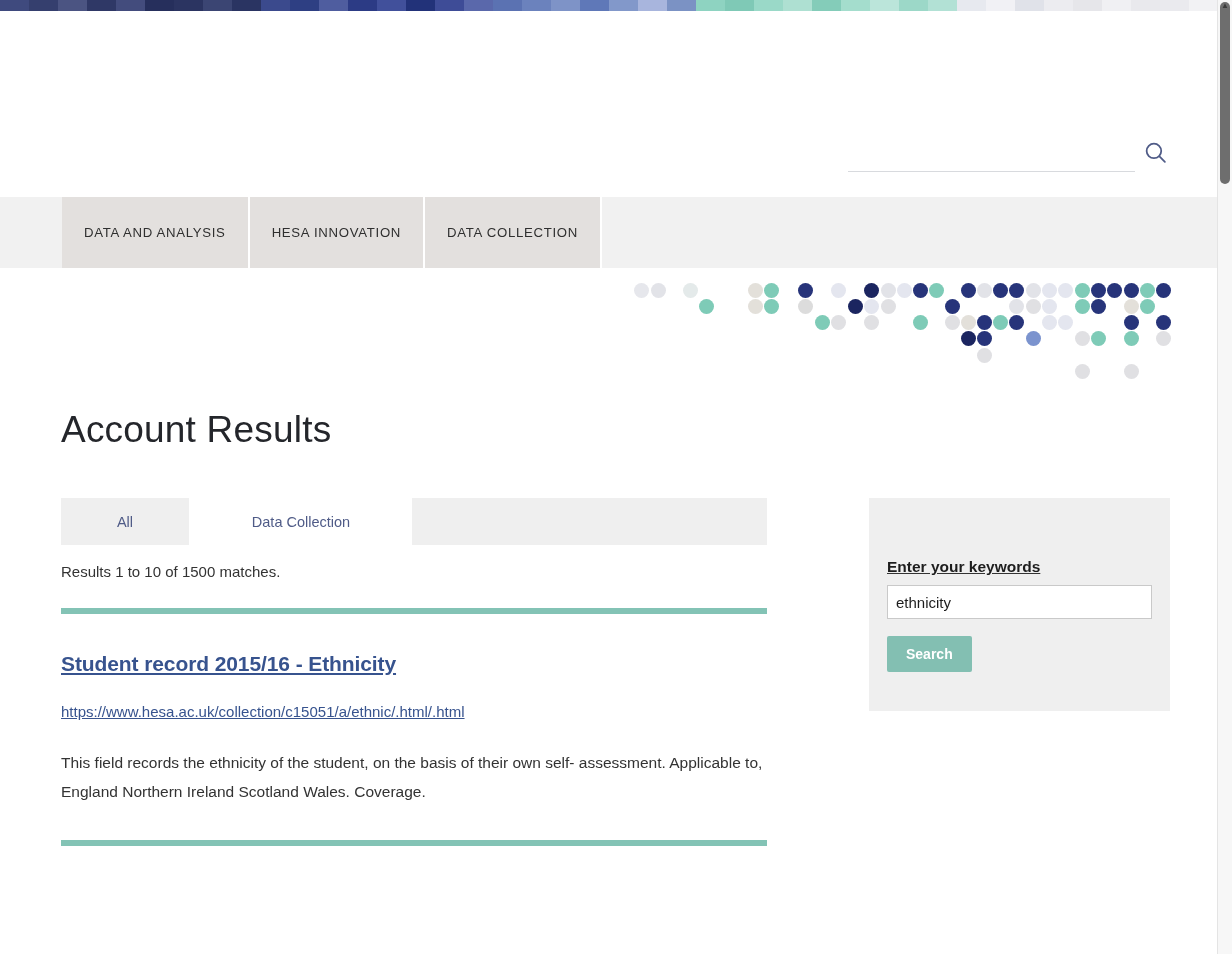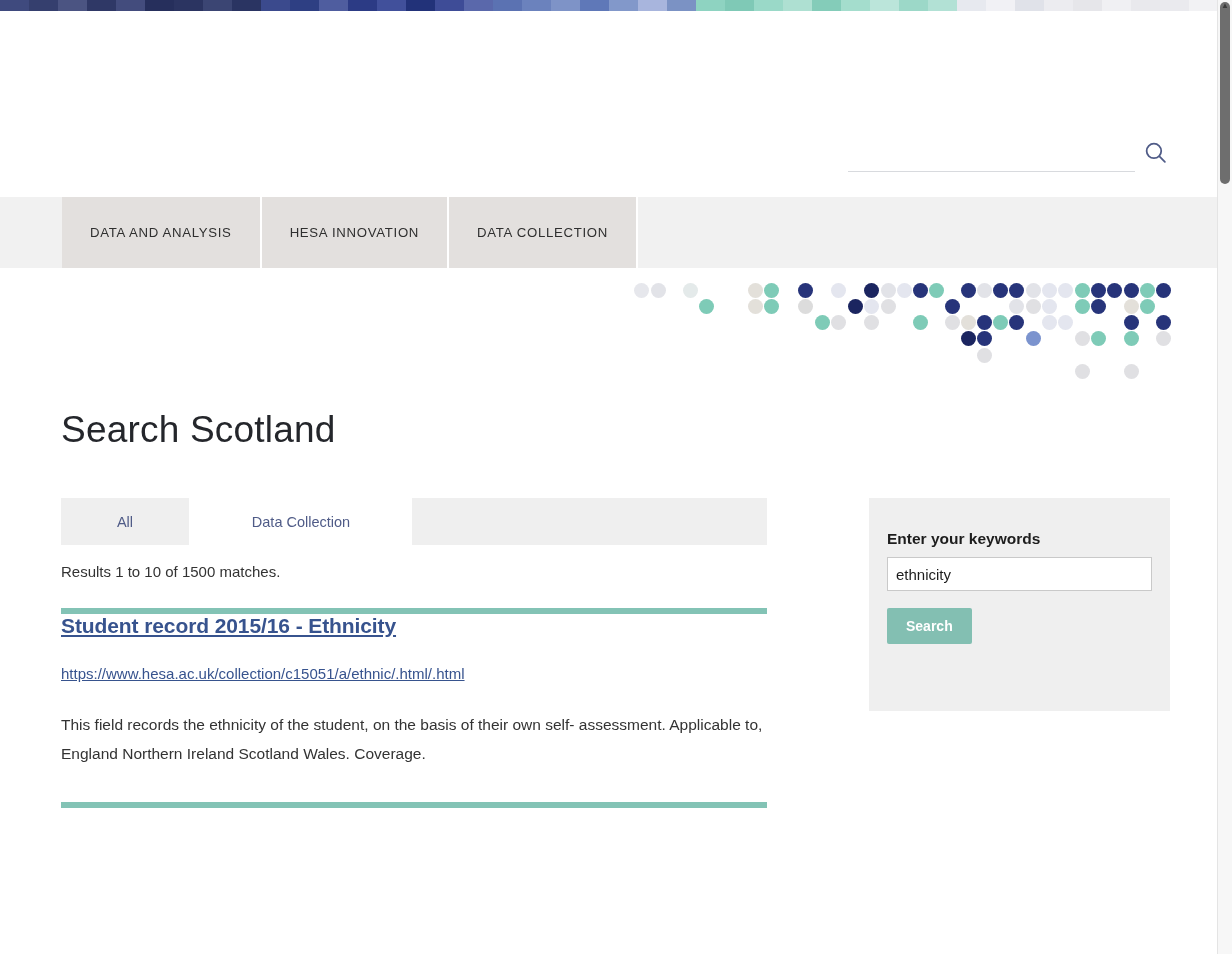--- a/index.html
+++ b/index.html
@@ -137,21 +137,21 @@
   #main-nav .nav-pad { width: 62px; flex: none; background: #f1f1f1; }
   .nav-item {
     display: flex;
     align-items: center;
     justify-content: center;
     background: #e3e0de;
     border-right: 2px solid #ffffff;
     font-size: 13.2px;
     letter-spacing: 0.7px;
     color: #2f2f2f;
-    padding: 0 28px;
+    padding: 0 22px;
     cursor: pointer;
     white-space: nowrap;
   }
   #nav-filler { flex: 1; background: #f1f1f1; }
 
   
   #dot-banner {
     position: relative;
     height: 129px;
     background: #ffffff;
@@ -216,21 +216,21 @@
     color: #333333;
   }
 
   .divider {
     height: 6px;
     background: #83c3b5;
     margin-top: 28px;
     width: 706px;
   }
 
-  .result-item { }
+  .result-item { padding-top: 38px; }
   .result-title {
     font-size: 21px;
     font-weight: bold;
     color: #37538e;
     text-decoration: underline;
     margin: 0;
     letter-spacing: -0.1px;
     display: inline-block;
     cursor: pointer;
   }
@@ -255,21 +255,21 @@
   #sidebar {
     position: absolute;
     left: 869px;
     top: 101px;
     width: 301px;
     background: #efefef;
     padding: 0;
     height: 213px;
     box-sizing: border-box;
   }
-  #sidebar-inner { padding: 32px 18px 0 18px; }
+  #sidebar-inner { padding: 60px 18px 0 18px; text-decoration: underline; }
   #keywords-label {
     font-size: 15.5px;
     font-weight: bold;
     color: #1d1d1d;
     margin-bottom: 9px;
   }
   #keywords-input {
     width: 100%;
     height: 34px;
     box-sizing: border-box;
@@ -456,21 +456,21 @@
       <div class="dot" style="left: 1156px; top: 63px; background: rgb(224, 224, 227);"></div>
       <div class="dot" style="left: 1075px; top: 96px; background: rgb(224, 224, 227);"></div>
       <div class="dot" style="left: 1124px; top: 96px; background: rgb(224, 224, 227);"></div>
       <div class="dot" style="left: 1026px; top: 31px; background: rgb(224, 224, 227);"></div>
       <div class="dot" style="left: 1058px; top: 47px; background: rgb(228, 230, 239);"></div>
       <div class="dot" style="left: 1009px; top: 31px; background: rgb(226, 227, 232);"></div>
     </div>
 
   <div id="content">
 
-    <h1 id="page-title">Search Scotland</h1>
+    <h1 id="page-title">Account Results</h1>
 
     <div id="main-col">
 
       <div id="tabs">
         <div class="tab tab-all">All</div>
         <div class="tab tab-active">Data Collection</div>
         <div class="tab-spacer"></div>
       </div>
 
       <div id="results-count">Results 1 to 10 of 1500 matches.</div>

